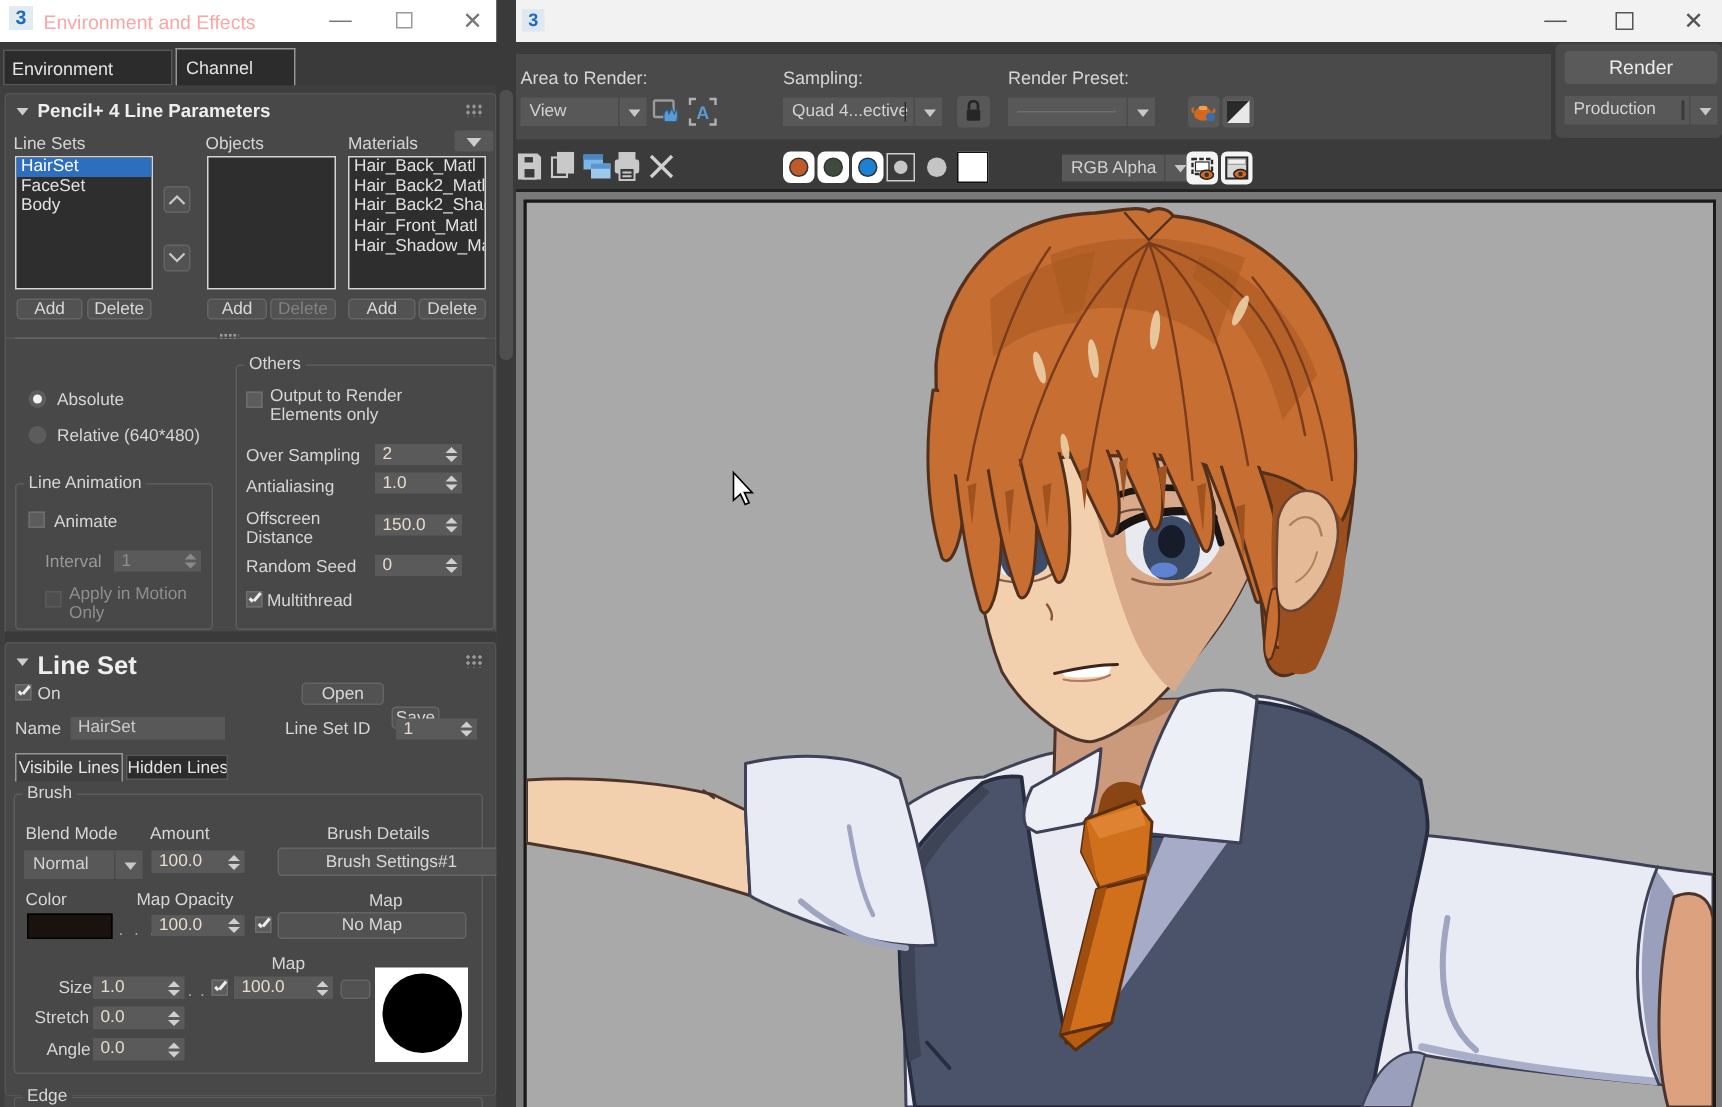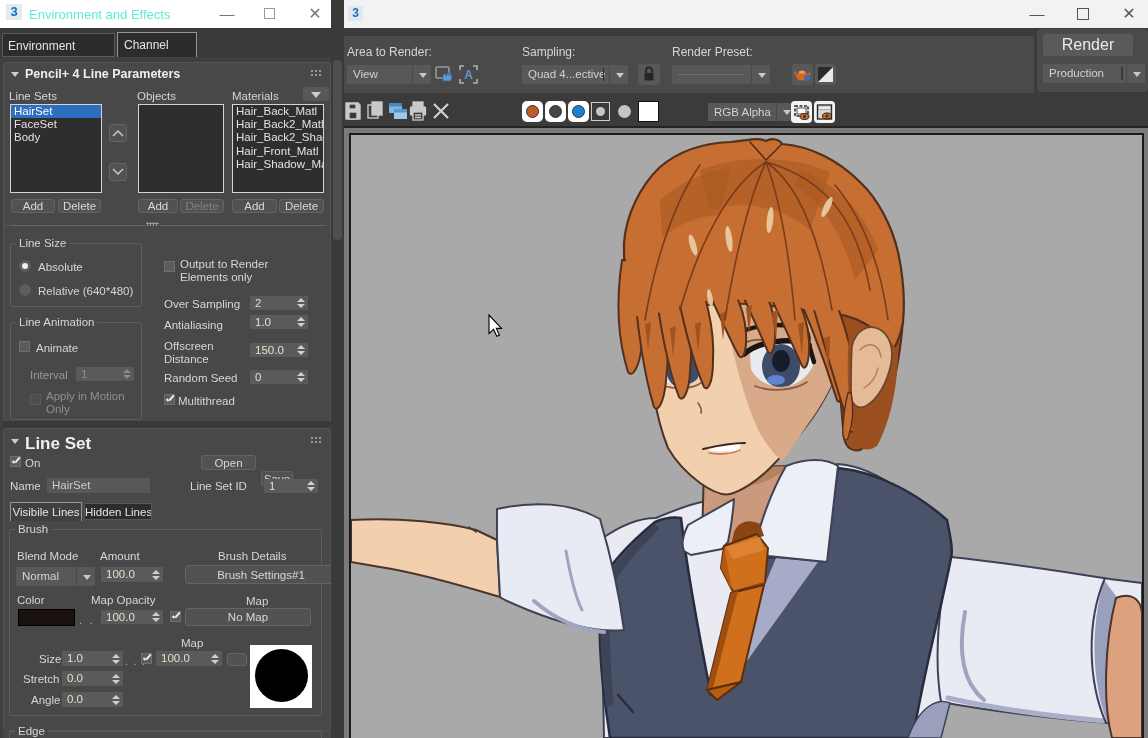--- a/index.html
+++ b/index.html
@@ -27,21 +27,21 @@
 .list div{height:13.2px;line-height:13.2px;padding-left:3px;white-space:nowrap}
 .list .sel{background:#2d6fbe;color:#fff}
 .tb{position:absolute;font-size:12px;color:#e4e4e4;text-align:center;background:#2c2c2c;white-space:nowrap;overflow:hidden}
 .grip{position:absolute;width:12px;height:9px;background-image:radial-gradient(#9a9a9a 1px,transparent 1.2px);background-size:4px 4px}
 .wbtn{position:absolute;font-size:15px;color:#777;text-align:center;font-weight:400}
 </style></head><body>
 <div id="st">
 
 <div class="a" style="left:0;top:0;width:331px;height:28px;background:#ffffff"></div>
 <div class="a" style="left:6px;top:4px;width:16px;height:16px;background:#e2eaf2;color:#1e6cb8;font-weight:bold;font-size:13px;text-align:center;line-height:16px">3</div>
-<div class="a" style="left:29px;top:7px;font-size:13px;color:#5eead4">Environment and Effects</div>
+<div class="a" style="left:29px;top:7px;font-size:13px;color:#fca5a5">Environment and Effects</div>
 <div class="wbtn" style="left:212px;top:5px;width:30px">—</div>
 <div class="a" style="left:264px;top:8px;width:11px;height:11px;border:1px solid #9a9a9a"></div>
 <div class="wbtn" style="left:300px;top:4px;width:30px;font-size:16px">✕</div>
 
 <div class="a" style="left:0;top:28px;width:331px;height:29px;background:#3a3a3a"></div>
 <div class="tb" style="left:2px;top:33px;width:113px;height:24px;line-height:24px;border:1px solid #585858;text-align:left;padding-left:5px">Environment</div>
 <div class="tb" style="left:117px;top:32px;width:80px;height:25px;line-height:25px;border:1px solid #969696;border-bottom:none;text-align:left;padding-left:6px">Channel</div>
 
 <div class="a" style="left:0;top:57px;width:331px;height:681px;background:#3f3f3f"></div>
 
@@ -79,38 +79,38 @@
 <div class="btn" style="left:138px;top:199px;width:40px;height:14px">Add</div>
 <div class="btn" style="left:180px;top:199px;width:44px;height:14px;color:#828282">Delete</div>
 <div class="btn" style="left:232px;top:199px;width:45px;height:14px">Add</div>
 <div class="btn" style="left:279px;top:199px;width:45px;height:14px">Delete</div>
 <div class="a" style="left:10px;top:225px;width:135px;height:1px;background:#666"></div>
 <div class="a" style="left:160px;top:225px;width:164px;height:1px;background:#666"></div>
 <div class="grip" style="left:146px;top:222px;width:13px;height:6px;background-size:3px 3px"></div>
 
 <div class="a" style="left:3px;top:226px;width:328px;height:202px;background:#484848;border-left:1px solid #545454;border-right:1px solid #545454"></div>
 
-<div class="grp" style="left:10px;top:243px;width:132px;height:64px">
-      <b>Line Size</b>
-    </div>
 <div class="rad on" style="left:19px;top:260px"></div>
 <div class="lbl" style="left:38px;top:261px">Absolute</div>
 <div class="rad" style="left:19px;top:284px"></div>
 <div class="lbl" style="left:38px;top:285px">Relative (640*480)</div>
 
 <div class="grp" style="left:10px;top:322px;width:132px;height:98px">
       <b>Line Animation</b>
     </div>
 <div class="chk" style="left:19px;top:341px"></div>
 <div class="lbl" style="left:36px;top:342px">Animate</div>
 <div class="lbl" style="left:30px;top:369px;color:#989898">Interval</div>
 <div class="spin dis" style="left:76px;top:367px;width:58px;height:14px">1<i></i></div>
 <div class="chk dis" style="left:30px;top:394px"></div>
 <div class="lbl" style="left:46px;top:390px;color:#8f8f8f">Apply in Motion<br>Only</div>
 
+<div class="grp" style="left:157px;top:243px;width:173px;height:177px">
+      <b>Others</b>
+    </div>
 <div class="chk" style="left:164px;top:261px"></div>
 <div class="lbl" style="left:180px;top:258px">Output to Render<br>Elements only</div>
 <div class="lbl" style="left:164px;top:298px">Over Sampling</div>
 <div class="spin" style="left:250px;top:296px;width:58px;height:14px">2<i></i></div>
 <div class="lbl" style="left:164px;top:319px">Antialiasing</div>
 <div class="spin" style="left:250px;top:315px;width:58px;height:14px">1.0<i></i></div>
 <div class="lbl" style="left:164px;top:340px">Offscreen<br>Distance</div>
 <div class="spin" style="left:250px;top:343px;width:58px;height:14px">150.0<i></i></div>
 <div class="lbl" style="left:164px;top:372px">Random Seed</div>
 <div class="spin" style="left:250px;top:370px;width:58px;height:14px">0<i></i></div>
@@ -206,21 +206,21 @@
 <div class="a" style="left:792px;top:64px;width:21px;height:21px;background:#585858;border-radius:3px"><svg width="21" height="21" viewBox="0 0 21 21">
         <ellipse cx="10" cy="12" rx="6" ry="4.5" fill="#d2691e"></ellipse>
         <path d="M4,11 C2.5,10 2.5,8.5 4,8 M16,11 C18,10.5 18,9 17,8.5" stroke="#d2691e" stroke-width="1.5" fill="none"></path>
         <ellipse cx="10" cy="8" rx="3" ry="1.5" fill="#f0a050"></ellipse>
         <circle cx="15" cy="14" r="3" fill="#3a6ea8"></circle>
       </svg></div>
 <div class="a" style="left:815px;top:64px;width:21px;height:21px;background:#585858;border-radius:3px"><svg width="21" height="21" viewBox="0 0 21 21">
         <rect x="3" y="3" width="15" height="15" fill="#e8e8e8"></rect>
         <path d="M3,3 L18,3 L3,18 Z" fill="#2a2a2a"></path>
       </svg></div>
-<div class="a" style="left:1043px;top:34px;width:90px;height:22px;background:#5a5a5a;border-radius:3px;color:#eaeaea;font-size:16px;text-align:center;line-height:22px">Render</div>
+<div class="a" style="left:1043px;top:34px;width:102px;height:22px;background:#5a5a5a;border-radius:3px;color:#eaeaea;font-size:13px;text-align:center;line-height:22px">Render</div>
 <div class="dd" style="left:1043px;top:64px;width:102px;height:19px">Production<u></u><span style="position:absolute;right:22px;top:3px;width:2px;height:13px;background:#3a3a3a"></span></div>
 
 <div class="a" style="left:344px;top:100px;width:110px;height:22px"><svg width="110" height="22" viewBox="0 0 110 22">
 <g stroke="#c9c9c9" stroke-width="1.4" fill="none">
           <path d="M2,3 L14,3 L16,5 L16,19 L2,19 Z" fill="#c9c9c9"></path>
           <rect x="5" y="12" width="8" height="7" fill="#3b3b3b"></rect>
           <rect x="5" y="4" width="7" height="5" fill="#3b3b3b"></rect>
         </g>
 <g transform="translate(22,0)">
           <rect x="2" y="5" width="10" height="13" fill="#3b3b3b" stroke="#c9c9c9" stroke-width="1.4"></rect>

